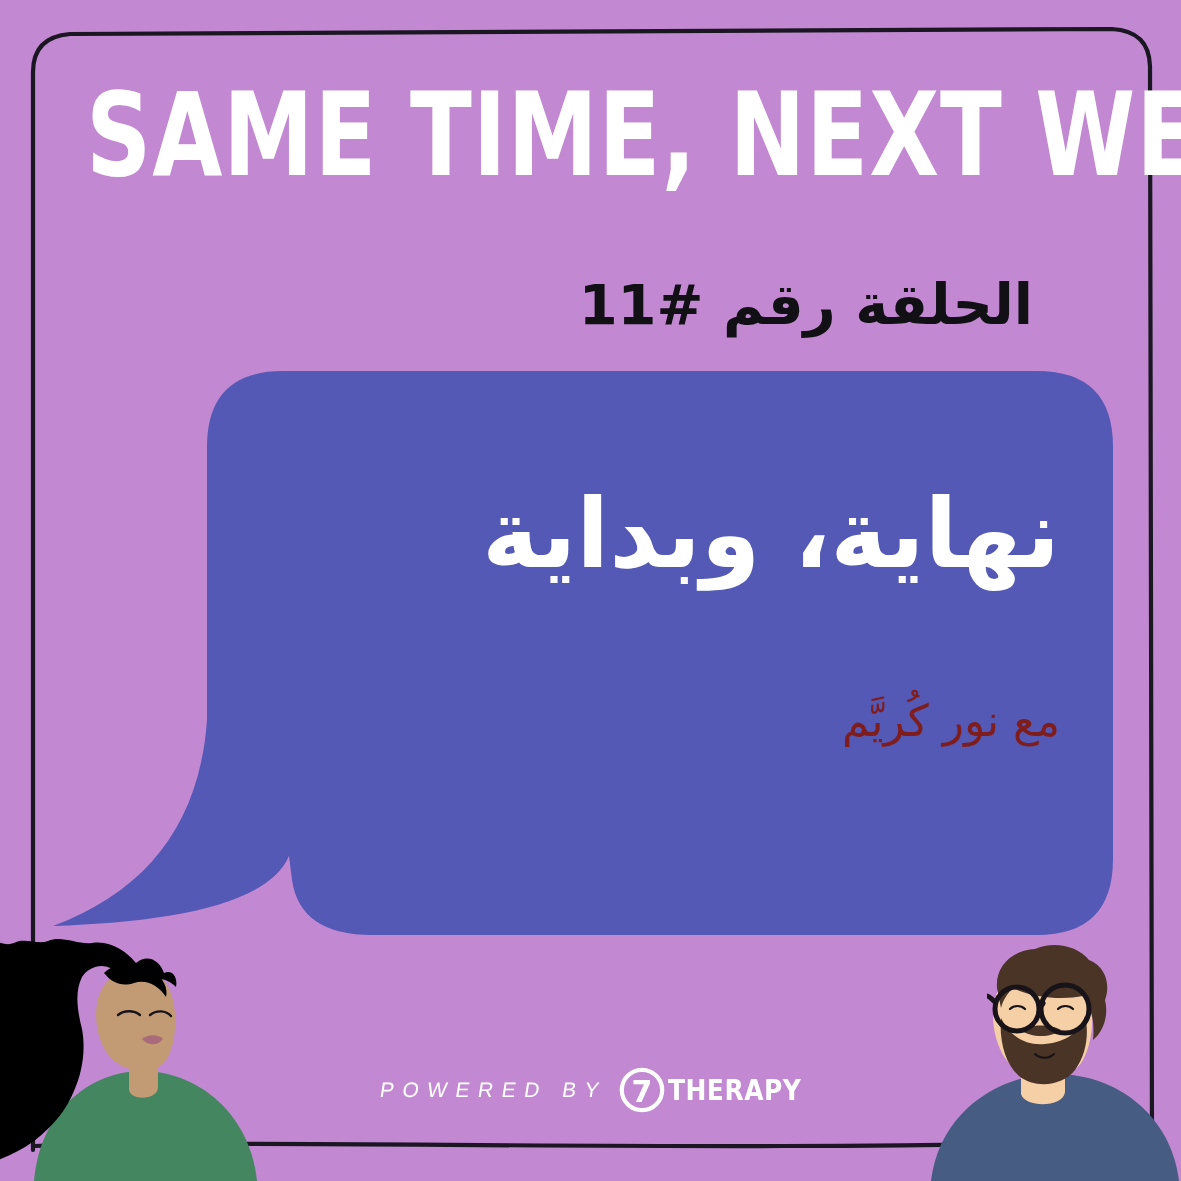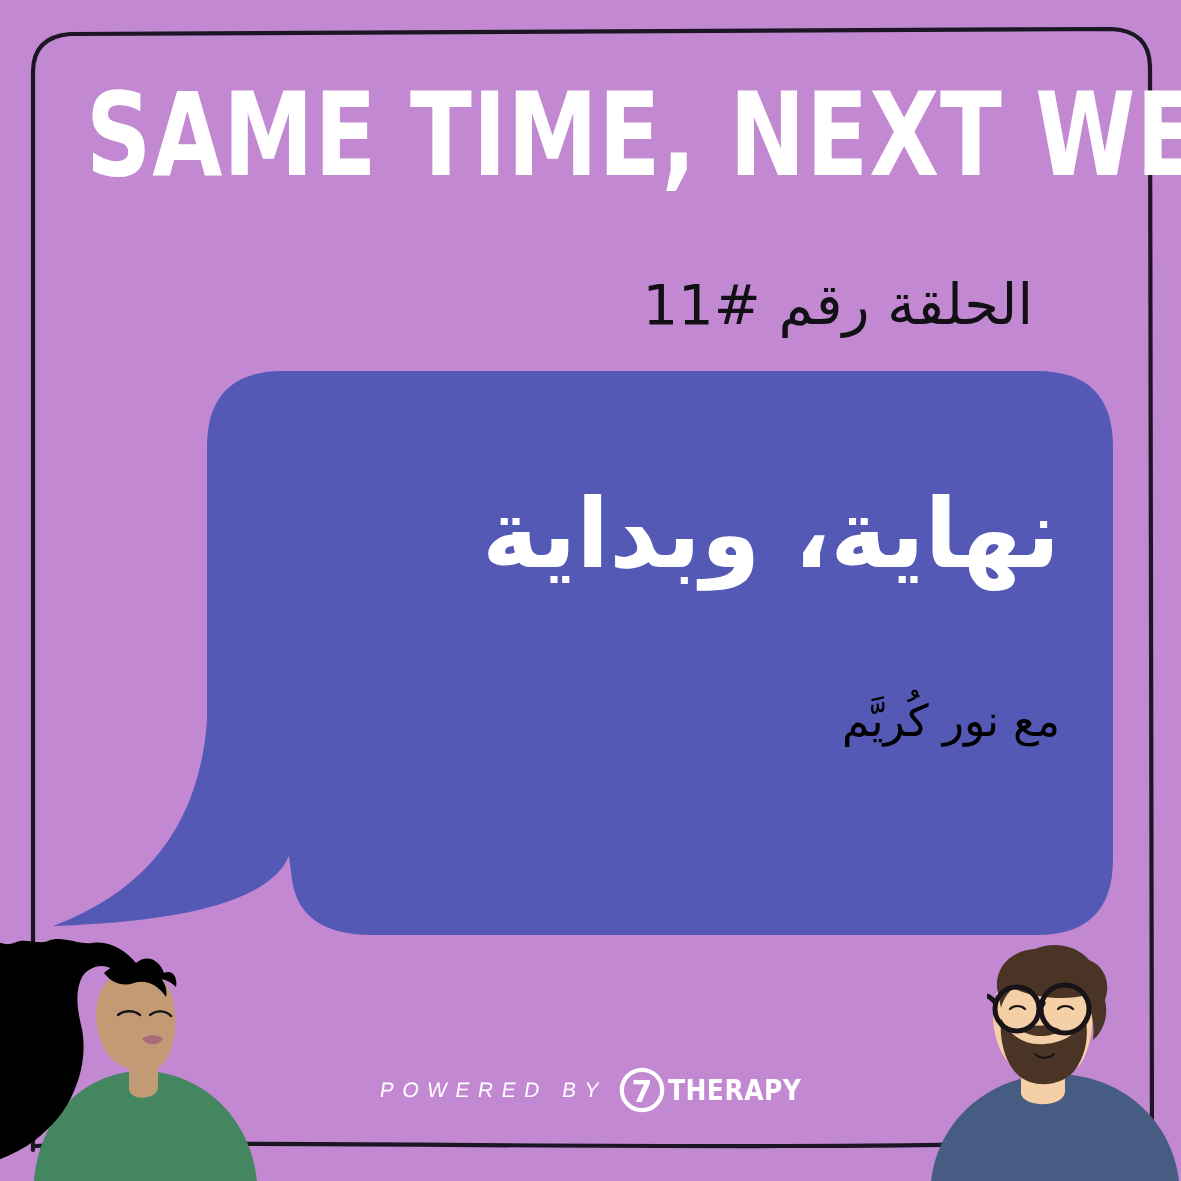--- a/index.html
+++ b/index.html
@@ -42,21 +42,21 @@
     transform-origin: left top;
   }
 
   
   #episode-number {
     position: absolute;
     right: 148px;
     top: 268px;
     color: #111015;
     font-family: "DejaVu Sans", sans-serif;
-    font-weight: 400;
+    font-weight: 700;
     font-size: 56px;
     line-height: 74px;
     direction: rtl;
     unicode-bidi: bidi-override;
     white-space: nowrap;
     letter-spacing: 1px;
   }
 
   
   #bubble-shape {
@@ -77,21 +77,21 @@
     color: #ffffff;
     font-family: "DejaVu Sans", sans-serif;
     font-weight: 700;
     font-size: 96px;
     line-height: 128px;
     letter-spacing: 0px;
     white-space: nowrap;
   }
   #episode-host {
     margin-top: 92px;
-    color: #000000;
+    color: #7f1d1d;
     font-family: "DejaVu Sans", sans-serif;
     font-weight: 400;
     font-size: 44px;
     line-height: 62px;
     white-space: nowrap;
   }
 
   
   #footer {
     position: absolute;

